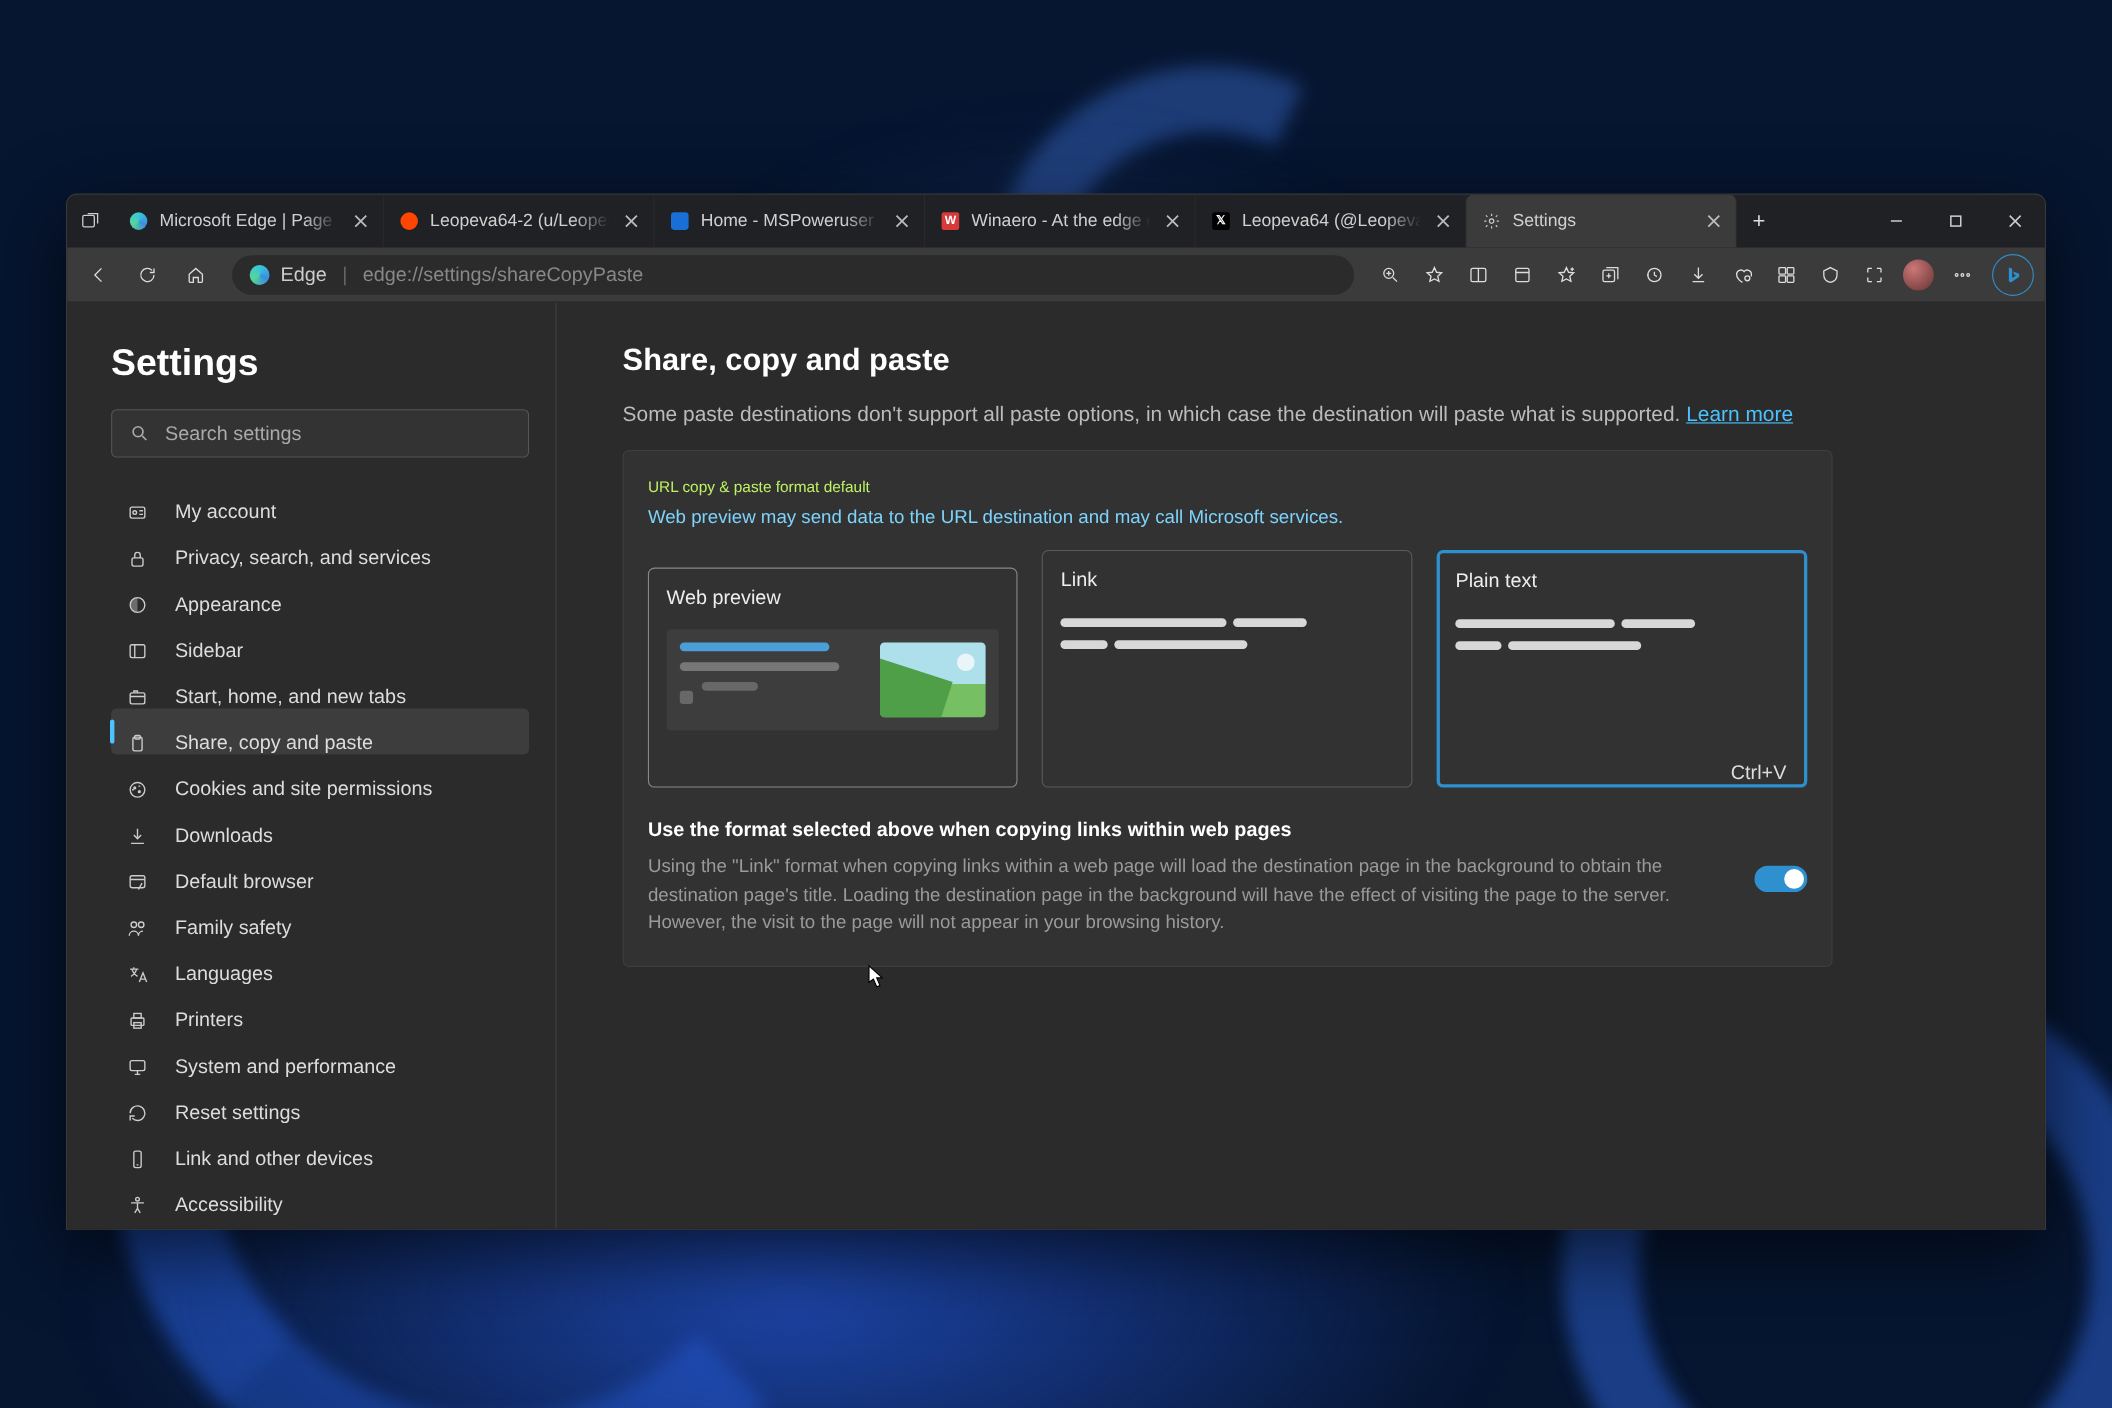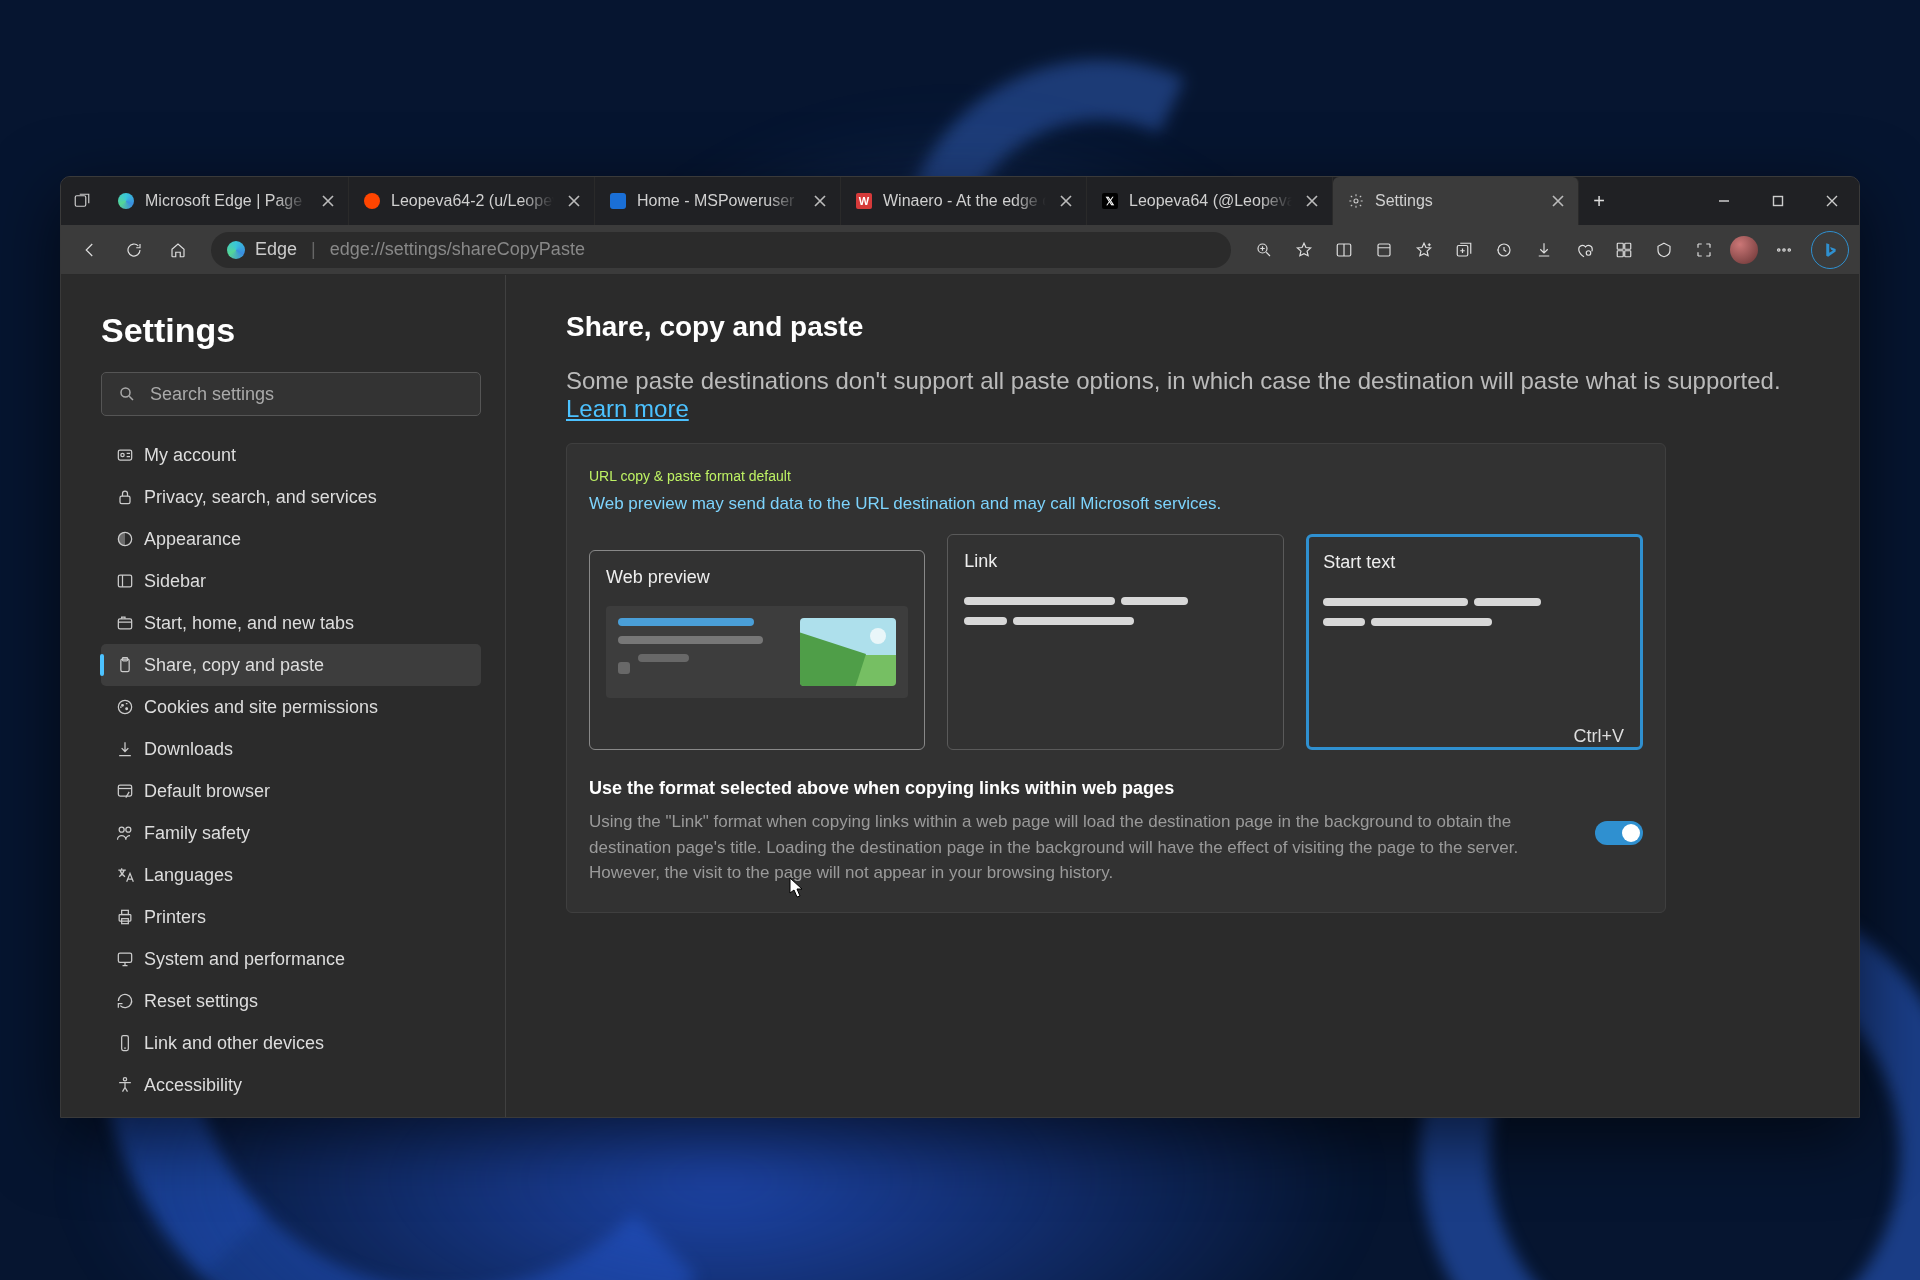--- a/index.html
+++ b/index.html
@@ -43,29 +43,29 @@
     .profile-pic { width: 28px; height: 28px; border-radius: 50%; background: radial-gradient(circle at 35% 30%, #c77, #633); }
     .bing-circle { width: 38px; height: 38px; border-radius: 50%; border: 1.5px solid #2f90d0; display: flex; align-items: center; justify-content: center; margin-left: 6px; }
     .bing-circle svg { width: 18px; height: 18px; }
 
     
     .content { flex: 1; display: flex; background: #2b2b2b; overflow: hidden; }
     .sidebar { width: 445px; padding: 36px 24px 0 40px; border-right: 1px solid #404040; overflow: hidden; }
     .settings-title { color: #fff; font-size: 34px; font-weight: 600; margin-bottom: 22px; }
     .search-box { height: 44px; background: #333; border: 1px solid #555; border-radius: 5px; display: flex; align-items: center; padding: 0 16px; gap: 14px; color: #aaa; font-size: 18px; margin-bottom: 18px; }
     .nav-list { display: flex; flex-direction: column; }
-    .nav-item { display: flex; align-items: center; gap: 9px; height: 42px; padding: 0 14px; color: #ddd; font-size: 18px; border-radius: 5px; position: relative; }
+    .nav-item { display: flex; align-items: flex-end; gap: 24px; height: 42px; padding: 0 14px; color: #ddd; font-size: 18px; border-radius: 5px; position: relative; }
     .nav-item.active { background: #3d3d3d; }
     .nav-item.active::before { content: ""; position: absolute; left: -1px; top: 10px; bottom: 10px; width: 4px; background: #4cc2ff; border-radius: 2px; }
     .nav-item .nav-icon { width: 20px; height: 20px; flex: none; color: #ccc; }
     .nav-item .nav-icon svg { width: 100%; height: 100%; stroke: currentColor; fill: none; stroke-width: 1.5; }
 
     .main { flex: 1; padding: 36px 40px 0 60px; overflow: auto; }
     .page-title { color: #fff; font-size: 28px; font-weight: 600; margin-bottom: 24px; }
-    .page-desc { color: #bbb; font-size: 24px; margin-bottom: 20px; }
+    .page-desc { color: #bbb; font-size: 19px; margin-bottom: 20px; }
     .page-desc a { color: #4cc2ff; text-decoration: underline; }
     
     .panel { background: #323232; border: 1px solid #3f3f3f; border-radius: 6px; padding: 24px 22px 26px; max-width: 1100px; }
     .panel-title { color: #bef264; font-size: 14px; font-weight: 400; margin-bottom: 10px; }
     .panel-sub { color: #7dd3fc; font-size: 17px; margin-bottom: 20px; }
     
     .options { display: flex; gap: 22px; margin-bottom: 28px; }
     .opt { flex: 1; border: 1.5px solid #5a5a5a; border-radius: 6px; padding: 16px 16px 20px; position: relative; min-height: 200px; }
     .opt.hover { border-color: #888; margin-top: 16px; }
     .opt.selected { border: 3px solid #2f90d0; padding: 14.5px 14.5px 18.5px; }
@@ -467,21 +467,21 @@
             </div>
           </div>
           <div class="opt">
             <div class="opt-title">Link</div>
             <div class="link-lines">
               <span class="lline ll1"></span><span class="lline ll2"></span><br>
               <span class="lline ll3"></span><span class="lline ll4"></span>
             </div>
           </div>
           <div class="opt selected">
-            <div class="opt-title">Start text</div>
+            <div class="opt-title">Plain text</div>
             <div class="plain-lines">
               <span class="plline pl1"></span><span class="plline pl2"></span><br>
               <span class="plline pl3"></span><span class="plline pl4"></span>
             </div>
             <div class="opt-shortcut">Ctrl+V</div>
           </div>
         </div>
         <div class="toggle-row">
           <div class="toggle-text">
             <div class="toggle-label">Use the format selected above when copying links within web pages</div>

